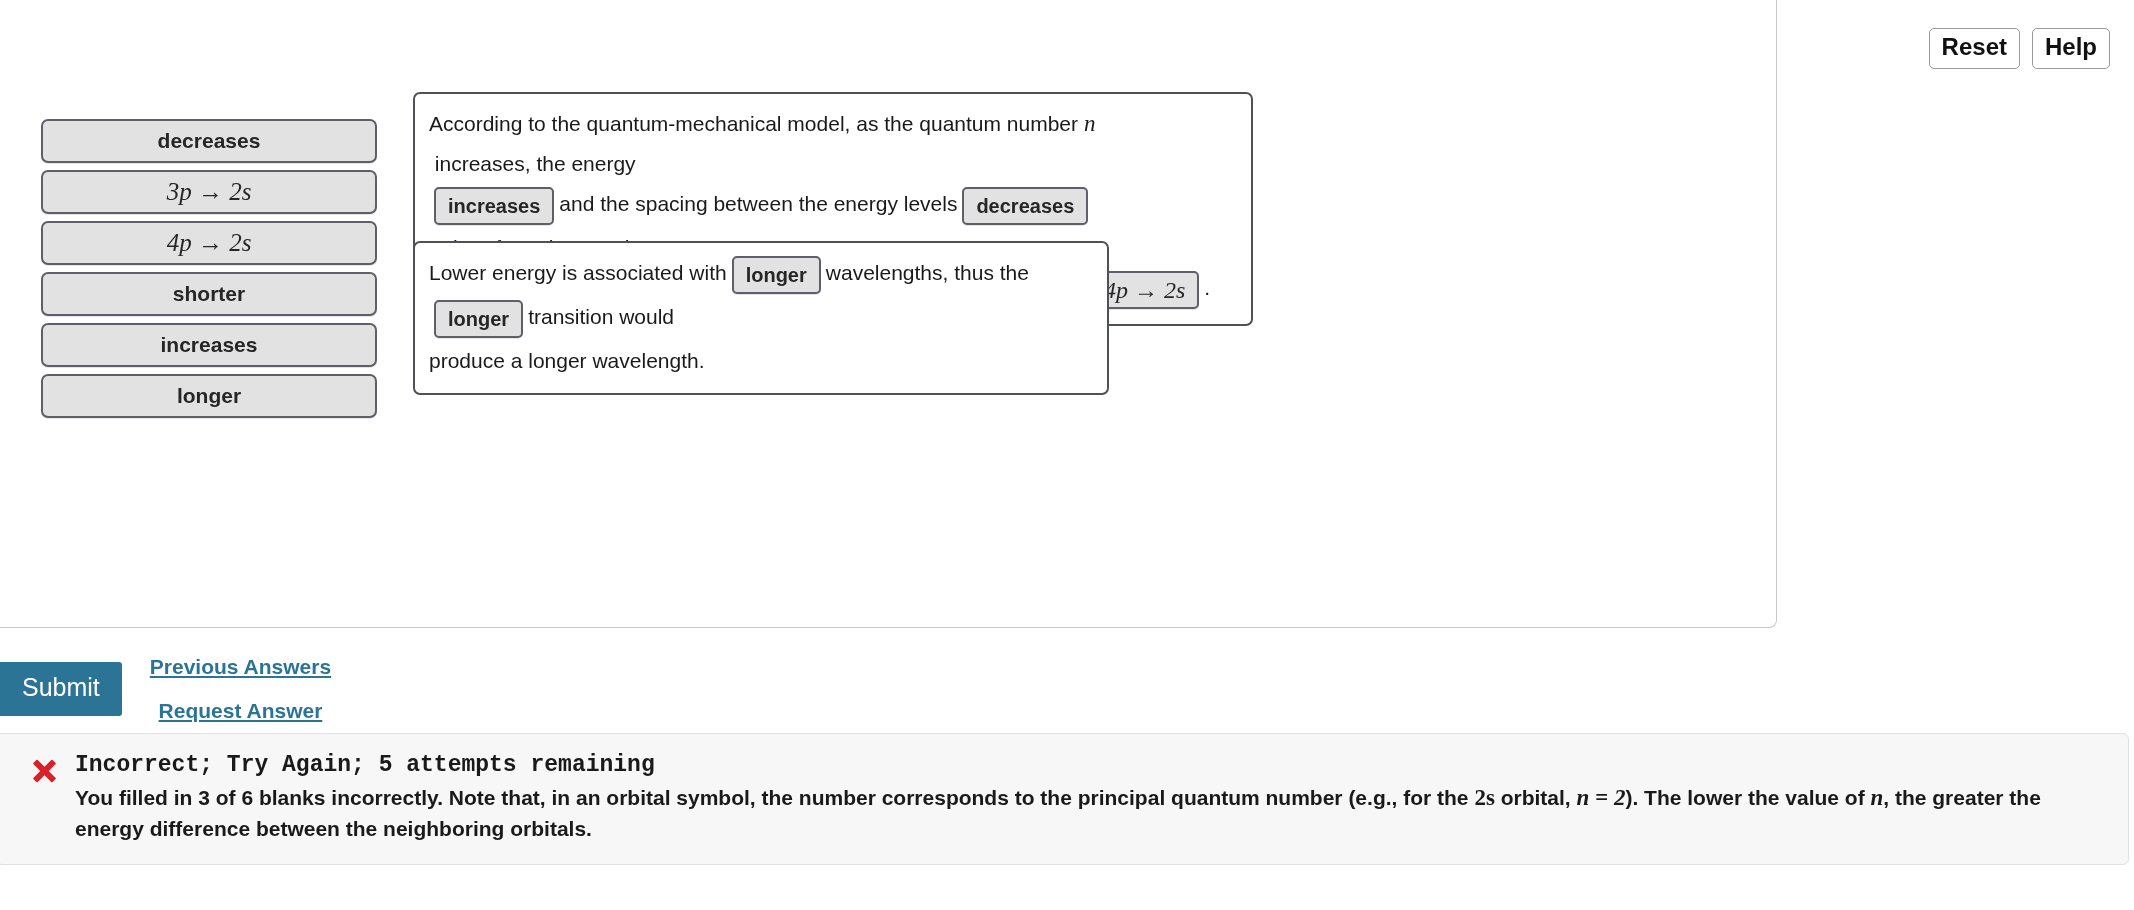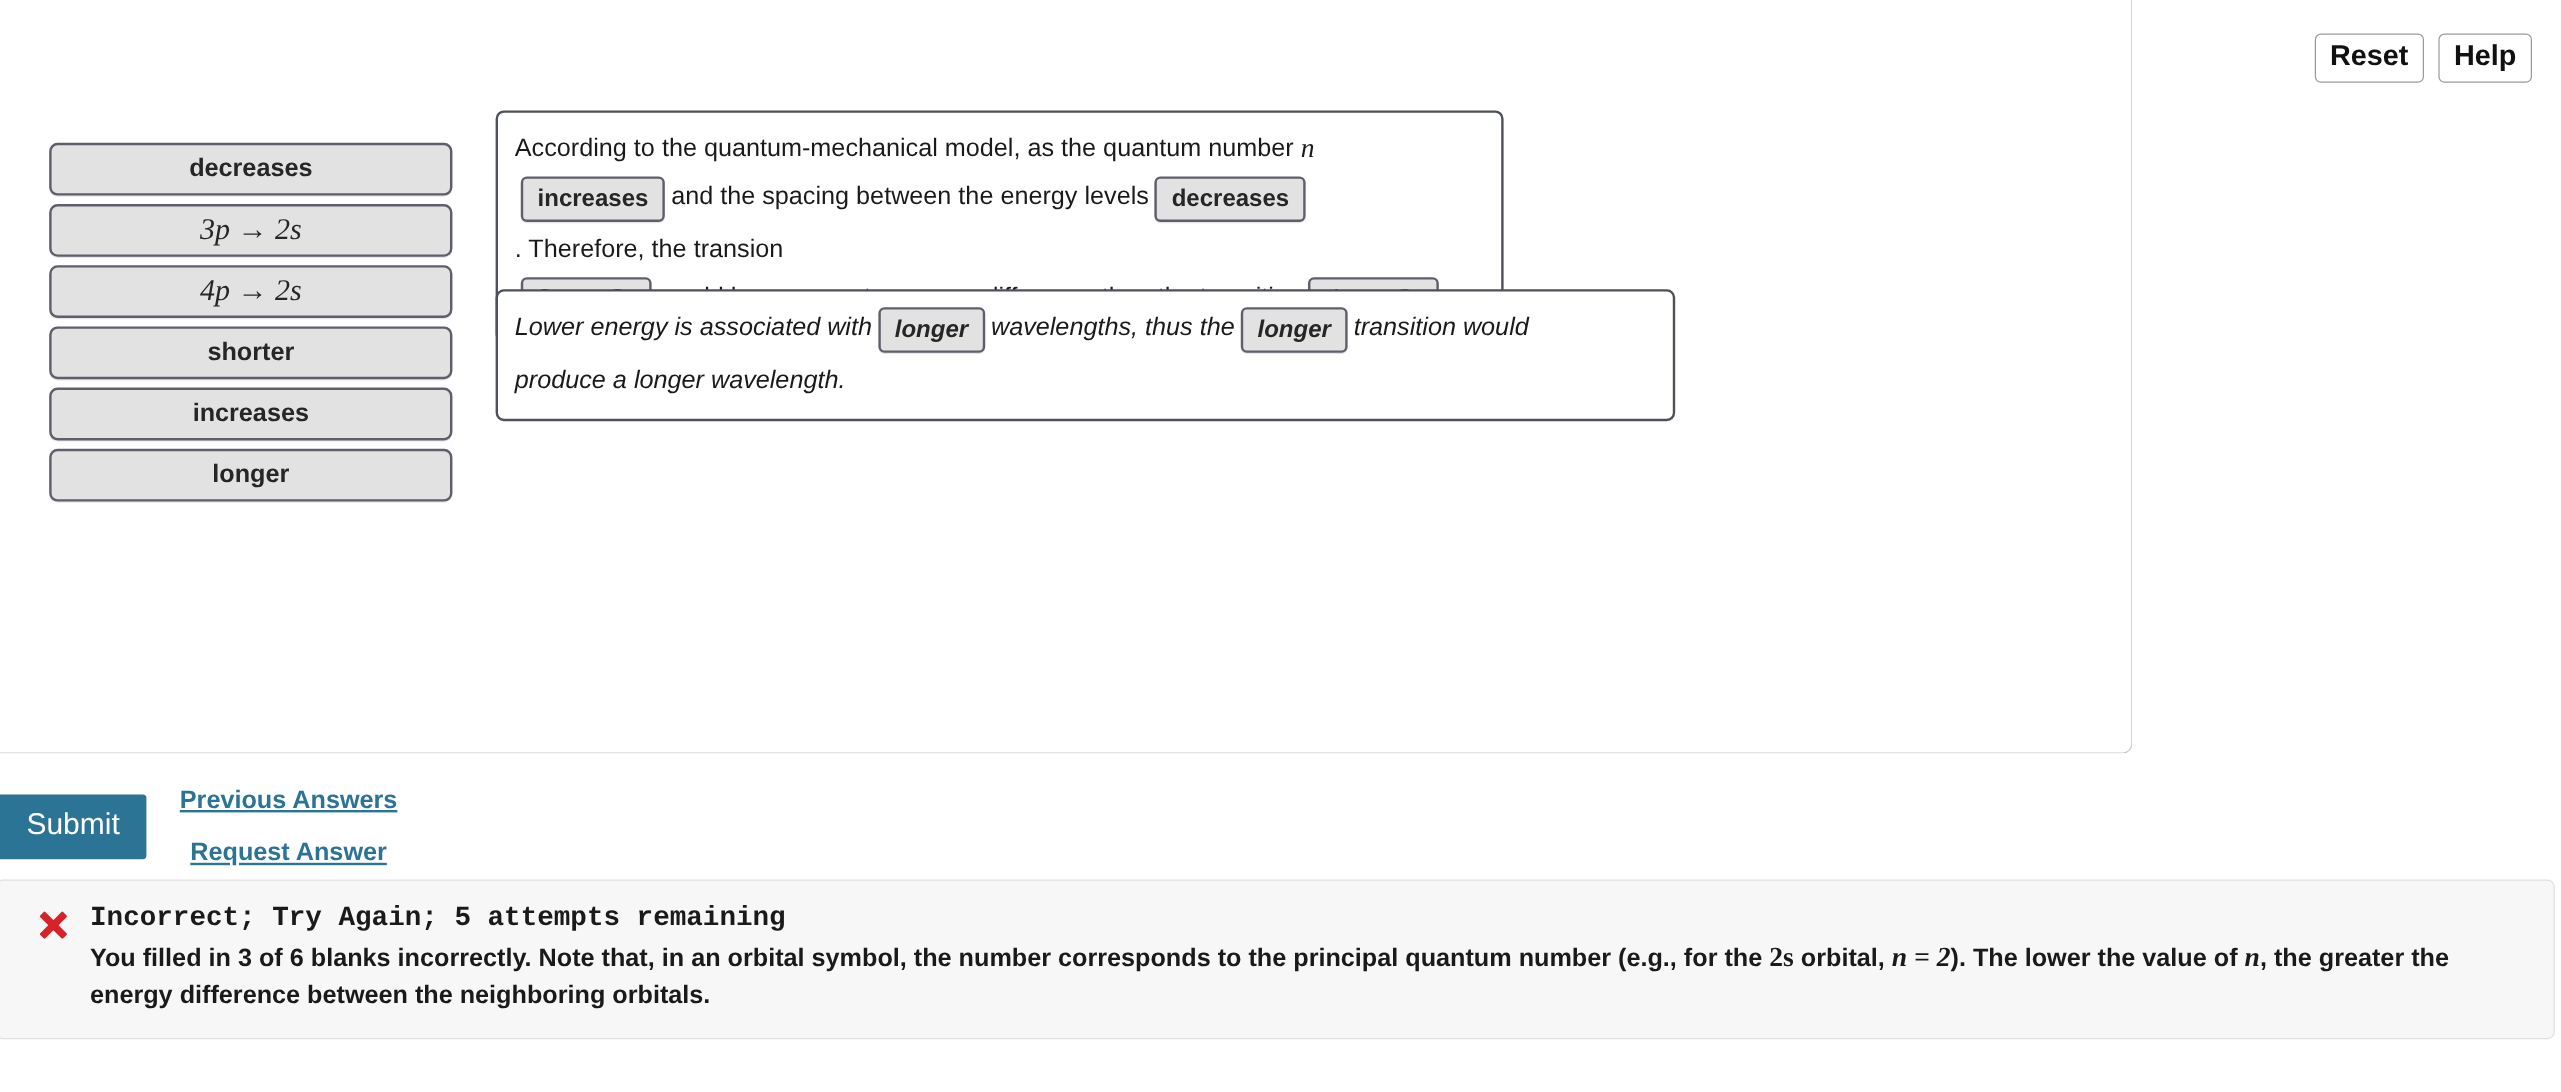--- a/index.html
+++ b/index.html
@@ -99,22 +99,21 @@
     padding: 10px 14px 12px 14px;
   }
   #answer-box-1 {
     left: 413px;
     top: 92px;
     width: 840px;
   }
   #answer-box-2 {
     left: 413px;
     top: 241px;
-    width: 983px;
-    font-style: italic;
+    width: 696px;
   }
   .sent-line {
     display: flex;
     flex-wrap: wrap;
     line-height: 1.0;
   }
   .sent-text {
     font-family: "Liberation Sans", sans-serif;
     font-size: 21px;
     color: #1a1a1a;
@@ -285,20 +284,21 @@
     </div>
     <div class="option-chip">
       <span class="txt-word">longer</span>
     </div>
   </div>
 
   <div class="answer-box" id="answer-box-1">
     <div class="sent-line">
       <span class="sent-text">According to the quantum-mechanical model, as the quantum number </span>
       <span class="sent-math">n</span>
+      <span class="sent-text"> increases, the energy</span>
     </div>
     <div class="sent-line">
       <span class="blank">
         <span class="blank-word">increases</span>
       </span>
       <span class="sent-text">and the spacing between the energy levels</span>
       <span class="blank">
         <span class="blank-word">decreases</span>
       </span>
       <span class="sent-text">. Therefore, the transion</span>

